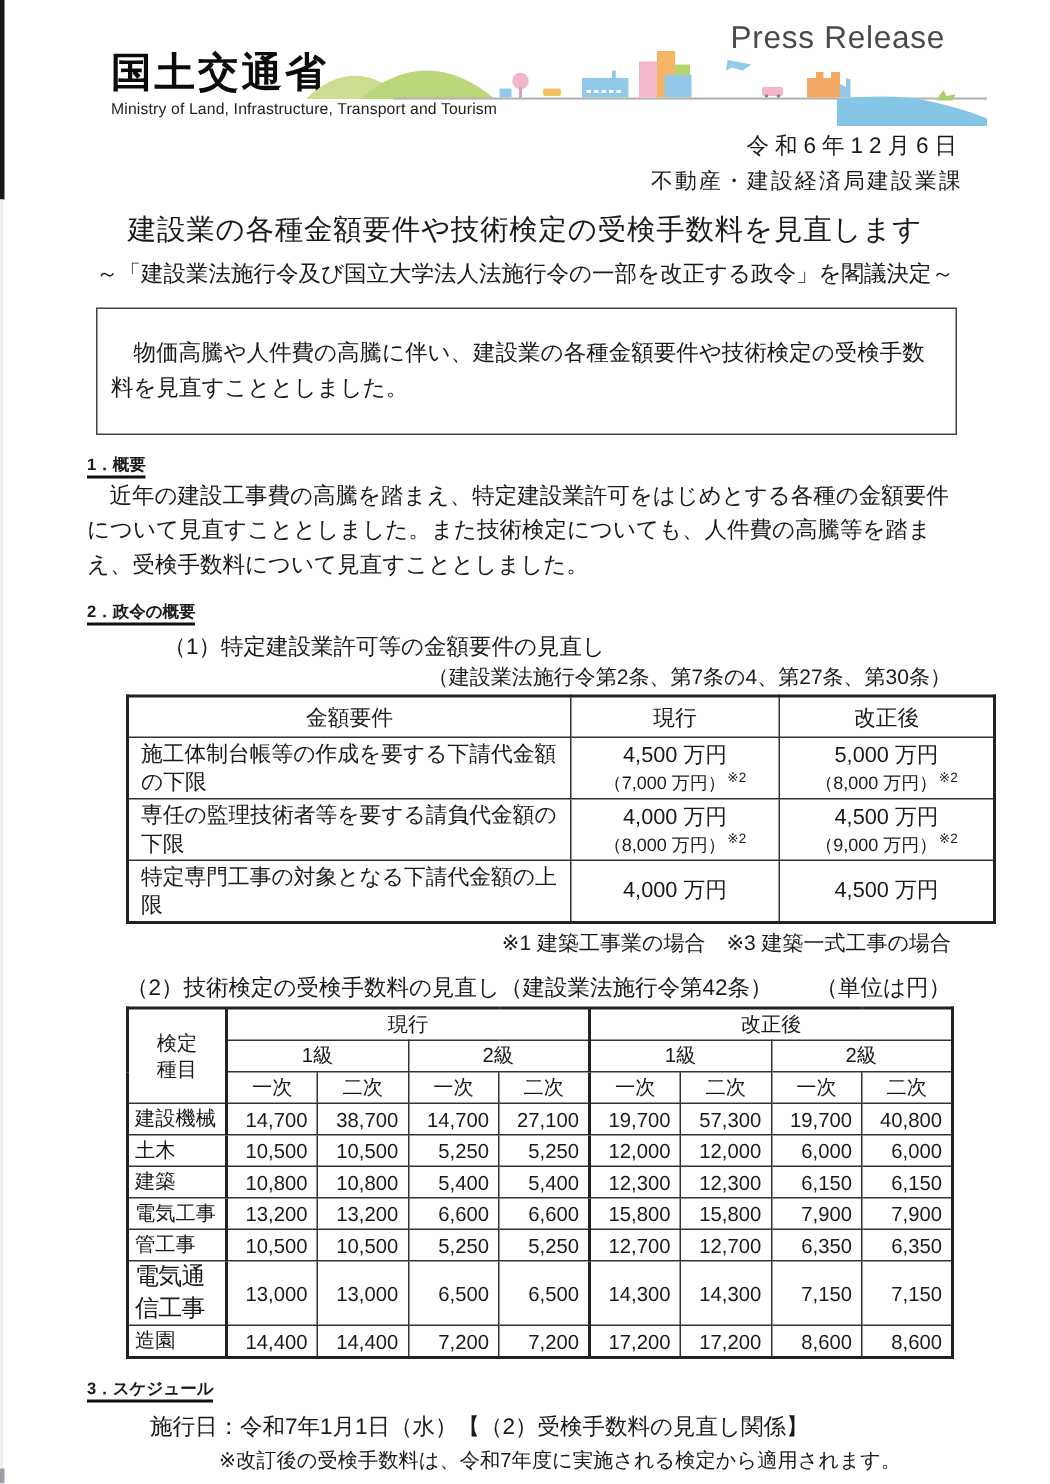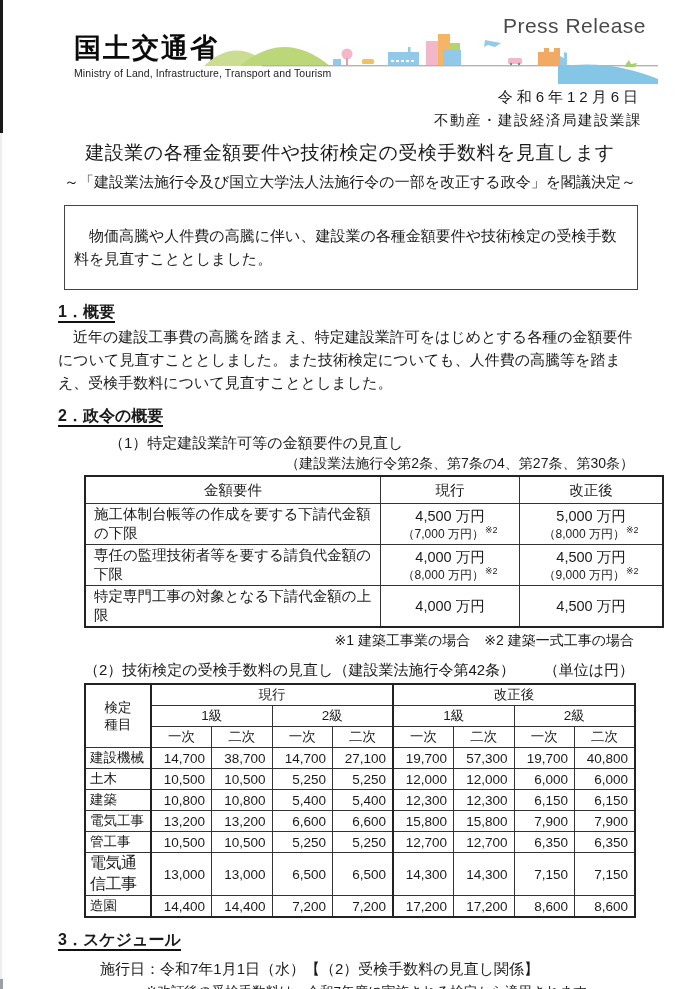--- a/index.html
+++ b/index.html
@@ -7,38 +7,38 @@
     width:700px;height:989px;background:#ffffff;position:relative;overflow:hidden;
     font-family:"Liberation Sans","DejaVu Sans",sans-serif;color:#1a1a1a;
   }
   
   .scan-a{position:absolute;left:0;top:0;width:3px;height:133px;background:#181818}
   .scan-b{position:absolute;left:0;top:133px;width:2px;height:846px;background:#ededed}
   .scan-c{position:absolute;left:0;top:979px;width:3px;height:10px;background:#9aa0a6}
 
   
   .header{position:relative;height:132px}
-  .press{position:absolute;top:14px;right:54px;font-size:21px;color:#4a4a4a;letter-spacing:.5px}
+  .press{position:absolute;top:14px;right:70px;font-size:21px;color:#4a4a4a;letter-spacing:.5px}
   .logo{position:absolute;left:74px;top:34px}
   .logo-ja{font-size:27px;font-weight:bold;letter-spacing:2px;color:#0b0b0b;line-height:1.1}
   .logo-en{font-size:10.5px;color:#222;margin-top:3px;letter-spacing:.1px}
   .illu{position:absolute;left:202px;top:30px;width:456px;height:54px}
   .dateblock{position:absolute;right:58px;top:88px;text-align:right}
   .date{font-size:15px;letter-spacing:4px}
   .dept{font-size:14.5px;letter-spacing:1.5px;margin-top:4px}
 
   
   .title{text-align:center;font-size:19px;font-weight:normal;margin-top:8px;letter-spacing:.5px}
   .subtitle{text-align:center;font-size:15px;margin-top:7px}
 
   .leadbox{border:1px solid #444;margin:13px 62px 0 64px;padding:19px 9px;font-size:15px;line-height:1.5}
   .leadbox p{margin:0;text-indent:1em}
 
   
-  .sec-h{margin:12px 0 3px 58px;font-size:16px;font-weight:bold}
+  .sec-h{margin:12px 0 3px 58px;font-size:11px;font-weight:bold}
   .sec-h span{border-bottom:2px solid #111;padding-bottom:1px}
   .para{margin:3px 58px 0 58px;font-size:15px;line-height:1.52;text-indent:1em}
   .sub-h{margin:7px 0 0 109px;font-size:15px}
   .caption{margin:2px 66px 2px 0;font-size:14px;text-align:right}
   .sub2line{display:flex;justify-content:space-between;margin:11px 66px 3px 84px;font-size:15px}
 
   
   table{border-collapse:collapse;table-layout:fixed}
   .amount-table{margin:1px 0 0 84px;width:550px;border:2px solid #222}
   .amount-table th,.amount-table td{border:1px solid #333;padding:1px 4px}
@@ -172,21 +172,21 @@
       <td class="lbl">特定専門工事の対象となる下請代金額の上限</td>
       <td class="money">
         <div class="val">4,000 万円</div>
       </td>
       <td class="money">
         <div class="val">4,500 万円</div>
       </td>
     </tr>
   </tbody>
 </table>
-<div class="footnote">※1 建築工事業の場合　※2 建築一式工事の場合</div>
+<div class="footnote">※1 建築工事業の場合　※3 建築一式工事の場合</div>
 
 <div class="sub2line">
   <span>（2）技術検定の受検手数料の見直し（建設業法施行令第42条）</span>
   <span>（単位は円）</span>
 </div>
 
 <table class="fee-table">
   <colgroup>
     <col style="width:66px">
     <col style="width:60.5px">

